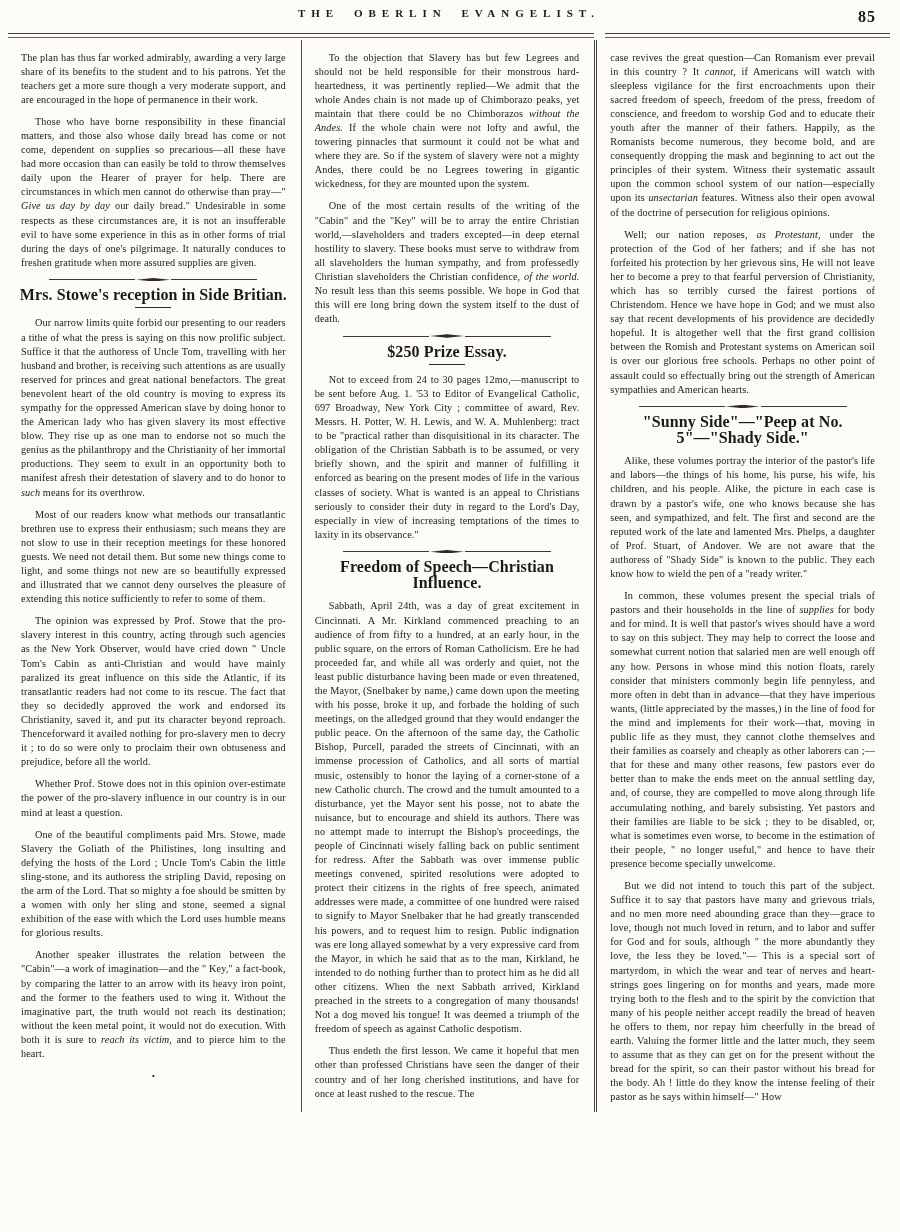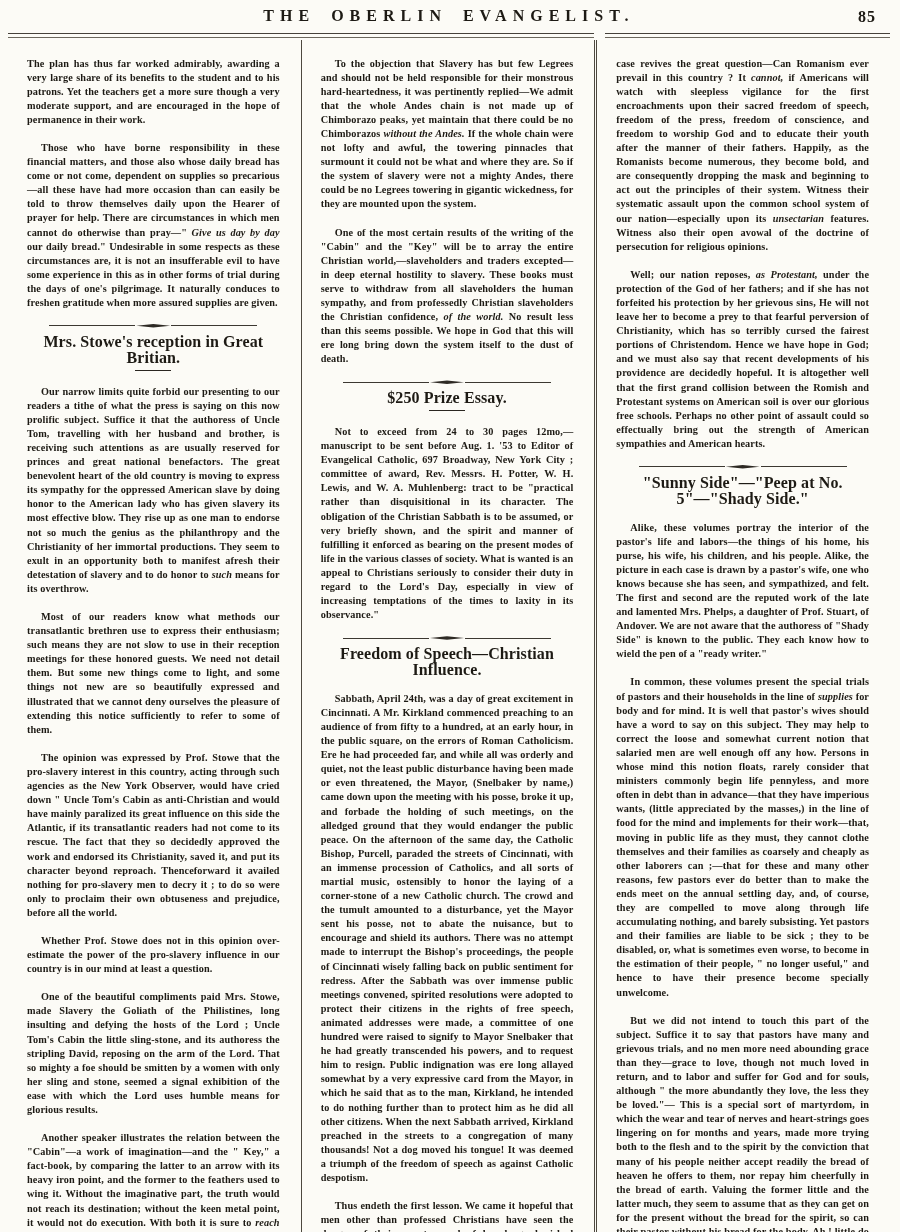--- a/index.html
+++ b/index.html
@@ -13,21 +13,21 @@
     font-family: "Liberation Serif", "DejaVu Serif", serif;
   }
   .page { padding: 5px 10px 0 8px; position: relative; }
 
   
   header { position: relative; height: 25px; }
   .mast-title {
     position: absolute; left: 0; right: 0; top: 2px;
     text-align: center;
     font-weight: bold;
-    font-size: 16px;
+    font-size: 11px;
     letter-spacing: 6px;
     word-spacing: 6px;
   }
   .page-number {
     position: absolute; right: 14px; top: 3px;
     font-weight: bold; font-size: 16px; letter-spacing: 1px;
   }
   .header-rule { display: flex; gap: 11px; margin: 3px 0 2px; }
   .rule-seg {
     height: 2.5px;
@@ -43,21 +43,21 @@
     width: 289px;
     padding: 3px 7px 0 5px;
     text-align: justify;
     font-size: 10.25px;
     line-height: 14.1px;
     letter-spacing: 0.1px;
   }
   .col-2 { border-left: 1px solid #4d483f; }
   .col-3 { border-left: 3px double #4d483f; }
 
-  p.para { margin: 14px; text-indent: 14px; font-weight: bold; }
+  p.para { margin: 8px; text-indent: 14px; }
   p.noindent { text-indent: 0; }
 
   h2.section-heading {
     text-align: center;
     font-size: 16px;
     line-height: 16px;
     font-weight: bold;
     margin: 6px 2px 4px;
     text-indent: 0;
   }
@@ -97,21 +97,21 @@
   </div>
   <main class="columns">
     <section class="col col-1">
         <p class="para noindent">The plan has thus far worked admirably, awarding a very large share of its benefits to the student and to his patrons. Yet the teachers get a more sure though a very moderate support, and are encouraged in the hope of permanence in their work.</p>
         <p class="para">Those who have borne responsibility in these financial matters, and those also whose daily bread has come or not come, dependent on supplies so precarious—all these have had more occasion than can easily be told to throw themselves daily upon the Hearer of prayer for help. There are circumstances in which men cannot do otherwise than pray—" <i>Give us day by day</i> our daily bread." Undesirable in some respects as these circumstances are, it is not an insufferable evil to have some experience in this as in other forms of trial during the days of one's pilgrimage. It naturally conduces to freshen gratitude when more assured supplies are given.</p>
         <div class="ornament-rule">
           <span class="orn-line"></span>
           <span class="orn-diamond"></span>
           <span class="orn-line"></span>
         </div>
-        <h2 class="section-heading">Mrs. Stowe's reception in Great Britian.</h2>
+        <h2 class="section-heading">Mrs. Stowe's reception in Side Britian.</h2>
         <div class="head-underline"></div>
         <p class="para">Our narrow limits quite forbid our presenting to our readers a tithe of what the press is saying on this now prolific subject. Suffice it that the authoress of Uncle Tom, travelling with her husband and brother, is receiving such attentions as are usually reserved for princes and great national benefactors. The great benevolent heart of the old country is moving to express its sympathy for the oppressed American slave by doing honor to the American lady who has given slavery its most effective blow. They rise up as one man to endorse not so much the genius as the philanthropy and the Christianity of her immortal productions. They seem to exult in an opportunity both to manifest afresh their detestation of slavery and to do honor to <i>such</i> means for its overthrow.</p>
         <p class="para">Most of our readers know what methods our transatlantic brethren use to express their enthusiasm; such means they are not slow to use in their reception meetings for these honored guests. We need not detail them. But some new things come to light, and some things not new are so beautifully expressed and illustrated that we cannot deny ourselves the pleasure of extending this notice sufficiently to refer to some of them.</p>
         <p class="para">The opinion was expressed by Prof. Stowe that the pro-slavery interest in this country, acting through such agencies as the New York Observer, would have cried down " Uncle Tom's Cabin as anti-Christian and would have mainly paralized its great influence on this side the Atlantic, if its transatlantic readers had not come to its rescue. The fact that they so decidedly approved the work and endorsed its Christianity, saved it, and put its character beyond reproach. Thenceforward it availed nothing for pro-slavery men to decry it ; to do so were only to proclaim their own obtuseness and prejudice, before all the world.</p>
         <p class="para">Whether Prof. Stowe does not in this opinion over-estimate the power of the pro-slavery influence in our country is in our mind at least a question.</p>
         <p class="para">One of the beautiful compliments paid Mrs. Stowe, made Slavery the Goliath of the Philistines, long insulting and defying the hosts of the Lord ; Uncle Tom's Cabin the little sling-stone, and its authoress the stripling David, reposing on the arm of the Lord. That so mighty a foe should be smitten by a women with only her sling and stone, seemed a signal exhibition of the ease with which the Lord uses humble means for glorious results.</p>
         <p class="para">Another speaker illustrates the relation between the "Cabin"—a work of imagination—and the " Key," a fact-book, by comparing the latter to an arrow with its heavy iron point, and the former to the feathers used to wing it. Without the imaginative part, the truth would not reach its destination; without the keen metal point, it would not do execution. With both it is sure to <i>reach its victim,</i> and to pierce him to the heart.</p>
         <div class="dot-mark">•</div>
       </section>
     <section class="col col-2">

